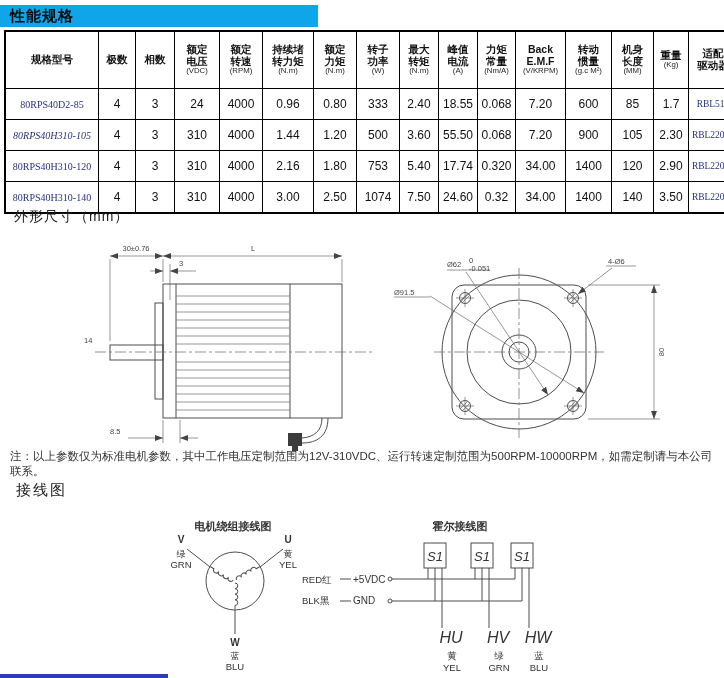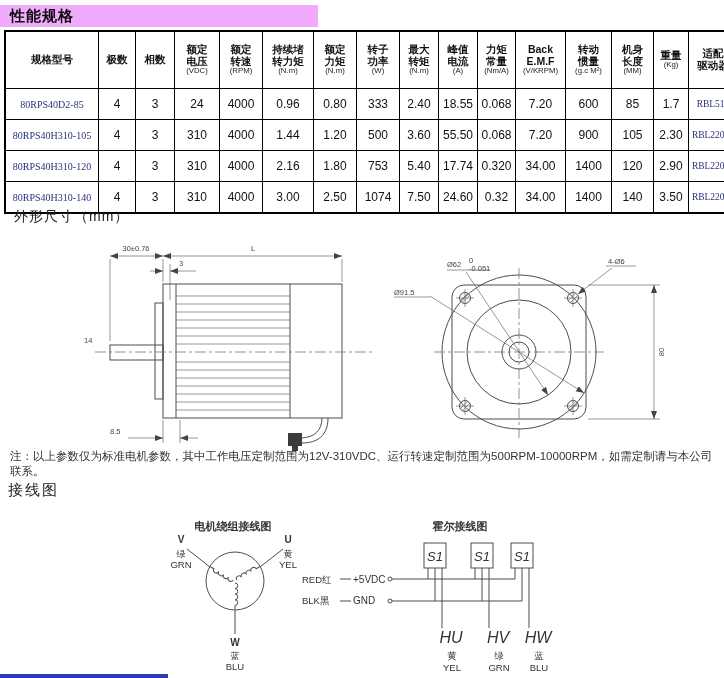--- a/index.html
+++ b/index.html
@@ -16,34 +16,34 @@
     table-layout:fixed;border:2px solid #000;}
   table.spec th,table.spec td{border:1px solid #000;padding:0;text-align:center;vertical-align:middle;overflow:hidden;}
   table.spec th{height:56px;font-weight:600;font-size:10.5px;line-height:1.12;color:#111;}
   table.spec th .hu{font-weight:400;font-size:7.8px;line-height:1.15;color:#222;}
   table.spec td{height:30px;font-size:12px;color:#111;}
   table.spec td.model{font-family:"Liberation Serif","DejaVu Serif",serif;font-size:10px;letter-spacing:0;}
   table.spec td.driver{font-family:"Liberation Serif","DejaVu Serif",serif;font-size:9.5px;}
   
   .sec-dim{position:absolute;left:14px;top:208px;font-size:14px;color:#222;letter-spacing:1px;}
   .note{position:absolute;left:10px;top:449px;width:712px;font-size:11.5px;color:#333;}
-  .sec-wire{position:absolute;left:8px;top:481px;font-size:15px;color:#222;letter-spacing:2px;}
+  .sec-wire{position:absolute;left:16px;top:481px;font-size:15px;color:#222;letter-spacing:2px;}
   
   svg{position:absolute;left:0;}
   svg text{font-family:"Liberation Sans","DejaVu Sans",sans-serif;fill:#333;}
   .ln{stroke:#4d4d4d;stroke-width:1;fill:none;}
   .thin{stroke:#6a6a6a;stroke-width:0.7;fill:none;}
   .cl{stroke:#777;stroke-width:0.8;fill:none;stroke-dasharray:11 3 3 3;}
   .dimtxt{font-size:7.5px;fill:#444;}
   .footer-strip{position:absolute;left:0;top:674px;width:168px;height:4px;}
 </style>
 </head>
 <body>
 
-<div class="cyan-bar" style="background: #f0abfc;">
+<div class="cyan-bar" style="background: #0ea5e9;">
   <span>性能规格</span>
 </div>
 
 <table class="spec">
     <thead>
       <tr>
         <th style="width: 92px; margin-left: 28px;">
           <div>规格型号</div>
         </th>
         <th style="width: 36px;">
@@ -130,21 +130,21 @@
         <td>2.40</td>
         <td>18.55</td>
         <td>0.068</td>
         <td>7.20</td>
         <td>600</td>
         <td>85</td>
         <td>1.7</td>
         <td class="driver" style="color: rgb(40, 49, 124);">RBL510</td>
       </tr>
       <tr>
-        <td class="model" style="color: rgb(40, 49, 124);">80RPS40H310-105</td>
+        <td class="model" style="color: rgb(40, 49, 124); font-style: italic;">80RPS40H310-105</td>
         <td>4</td>
         <td>3</td>
         <td>310</td>
         <td>4000</td>
         <td>1.44</td>
         <td>1.20</td>
         <td>500</td>
         <td>3.60</td>
         <td>55.50</td>
         <td>0.068</td>

